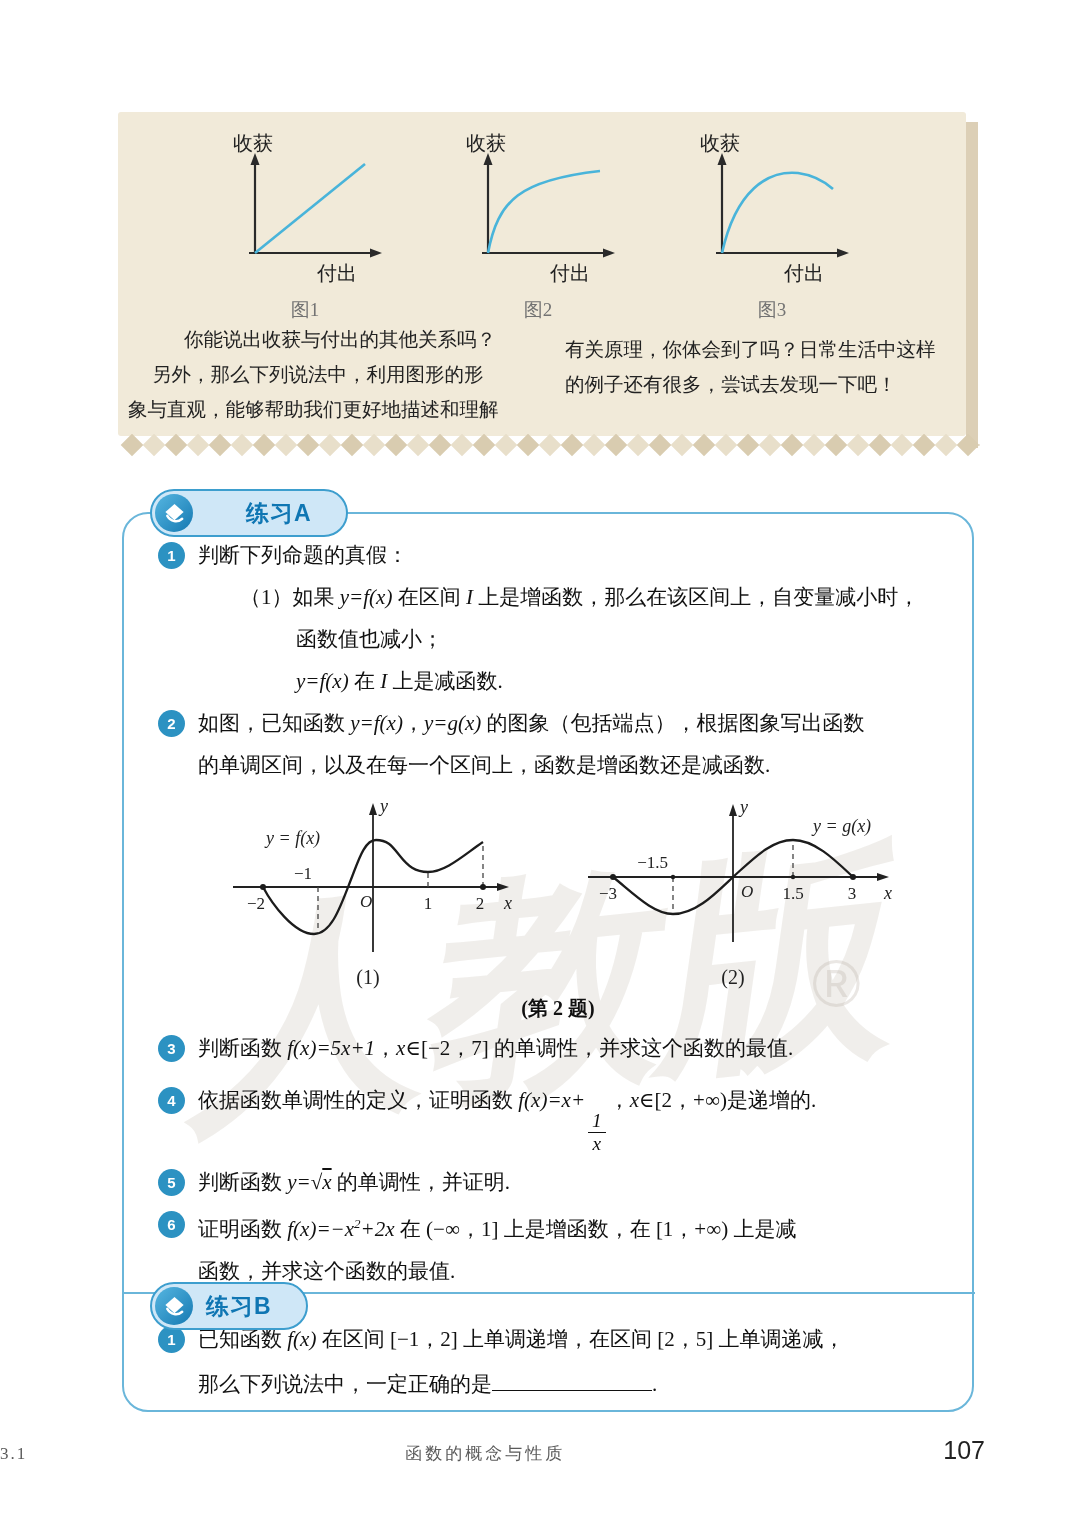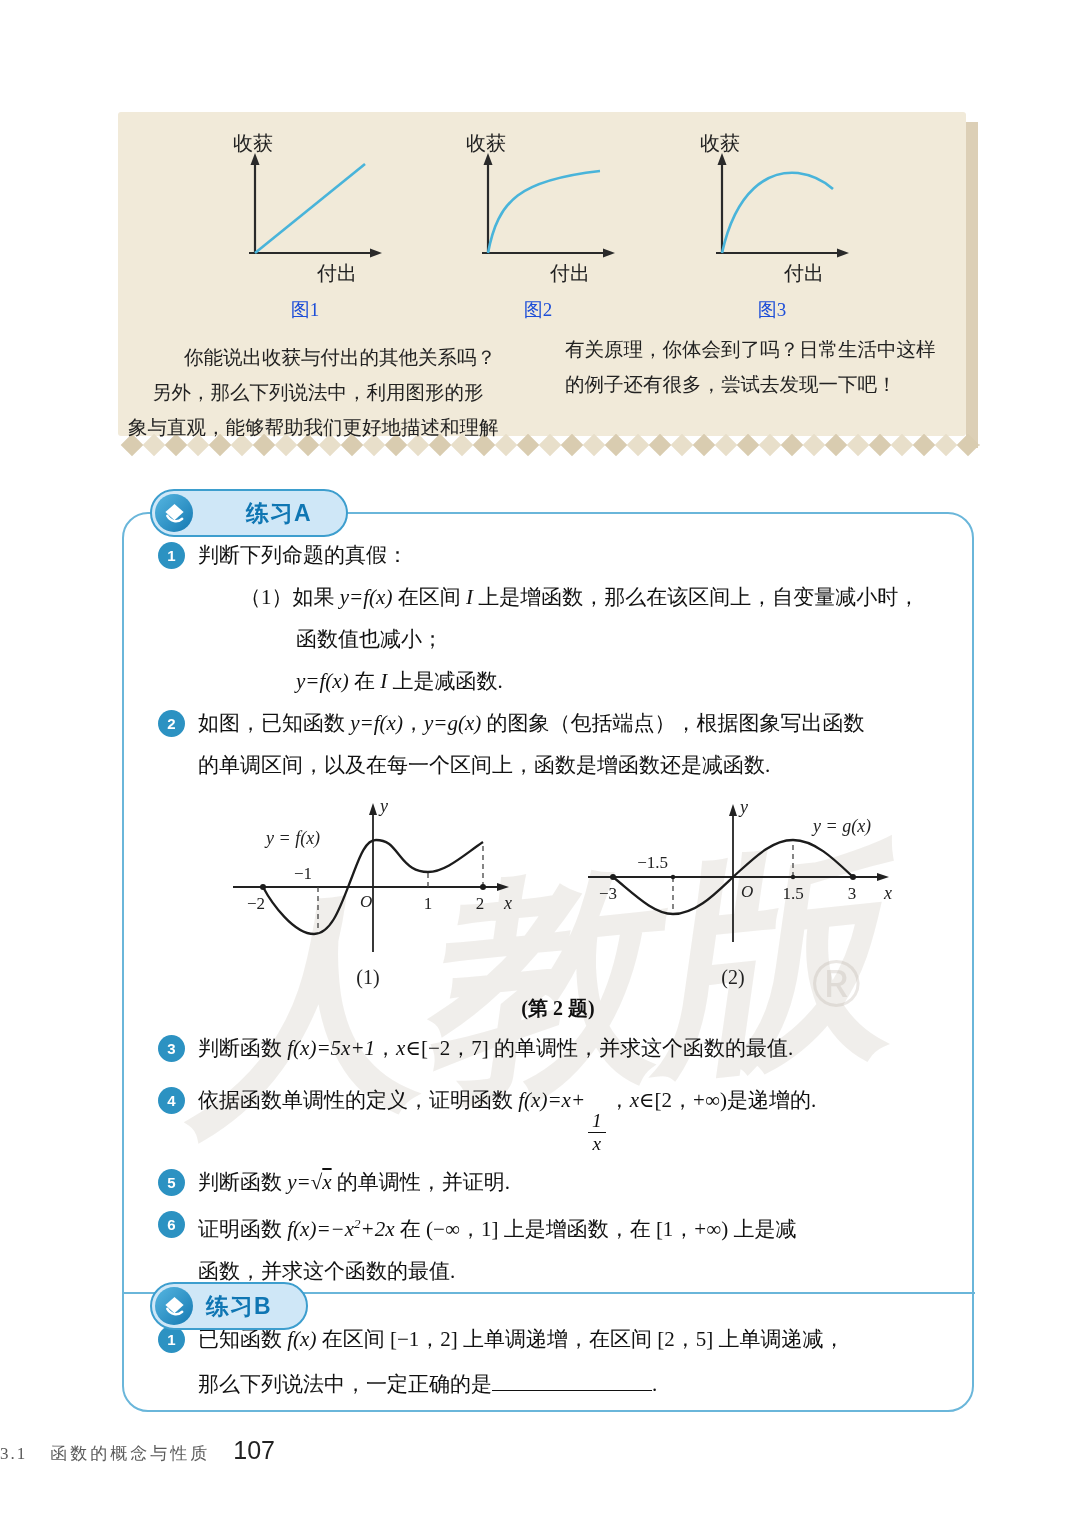--- a/index.html
+++ b/index.html
@@ -15,25 +15,25 @@
 
   
   .beige-box{position:absolute;left:118px;top:112px;width:848px;height:324px;background:#f1ead9;border-radius:3px;}
   .beige-strip{position:absolute;left:966px;top:122px;width:12px;height:326px;background:#dccfb6;}
   .diamond-strip{position:absolute;left:118px;top:434px;width:862px;height:26px;display:flex;overflow:hidden;}
   .dia{flex:none;width:16px;height:16px;background:#d9ccb0;transform:rotate(45deg);margin:3px 0 0 6px;}
   .dia.lt{background:#e8dfca;}
 
   .minigraph{position:absolute;top:128px;}
   .mg1{left:205px;} .mg2{left:438px;} .mg3{left:672px;}
-  .intro-cap{position:absolute;top:297px;width:200px;text-align:center;font-size:19px;color:#1d4ed8;}
+  .intro-cap{position:absolute;top:297px;width:200px;text-align:center;font-size:19px;color:#737373;}
   .ic1{left:205px;} .ic2{left:438px;} .ic3{left:672px;}
 
   .intro-col{position:absolute;font-size:19.5px;line-height:35px;color:#222;}
-  .col-left{left:128px;top:340px;width:392px;}
+  .col-left{left:128px;top:322px;width:392px;}
   .col-right{left:565px;top:332px;width:392px;}
   .ind-a{padding-left:56px;} .ind-b{padding-left:24px;}
 
   
   .ex-outline{position:absolute;left:122px;top:512px;width:848px;height:896px;
     border:2.5px solid #6ab6da;border-radius:26px;background:transparent;}
   .ex-divider{position:absolute;left:122px;top:1292px;width:853px;height:0;border-top:2.5px solid #6ab6da;}
 
   .pill{position:absolute;display:flex;align-items:center;height:44px;background:#cfe7f7;
     border:2px solid #3d9ece;border-radius:24px;padding:0 34px 0 3px;z-index:2;}
@@ -66,21 +66,21 @@
   .figrow{display:flex;justify-content:center;gap:30px;margin-top:6px;}
   .figcol{text-align:center;}
   .figcap{font-size:20px;color:#222;margin-top:2px;}
   .figtitle{text-align:center;font-size:20px;font-weight:bold;color:#111;margin-top:4px;line-height:30px;}
 
   
   text{font-family:"Liberation Serif","DejaVu Serif",serif;fill:#222;}
   .tmath{font-style:italic;}
 
   
-  .footer{position:absolute;left:0;top:1436px;width:985px;display:flex;justify-content:flex-start;
+  .footer{position:absolute;left:0;top:1436px;width:985px;display:flex;justify-content:space-between;
     align-items:baseline;gap:23px;z-index:1;}
   .footer-sec{font-size:17px;color:#5a5a5a;letter-spacing:2px;}
   .footer-title{font-size:17px;color:#5a5a5a;letter-spacing:3px;}
   .footer-page{font-size:25px;color:#222;font-family:"Liberation Sans","DejaVu Sans",sans-serif;font-weight:normal;}
 </style>
 </head>
 <body>
 
 <div id="page">
 

